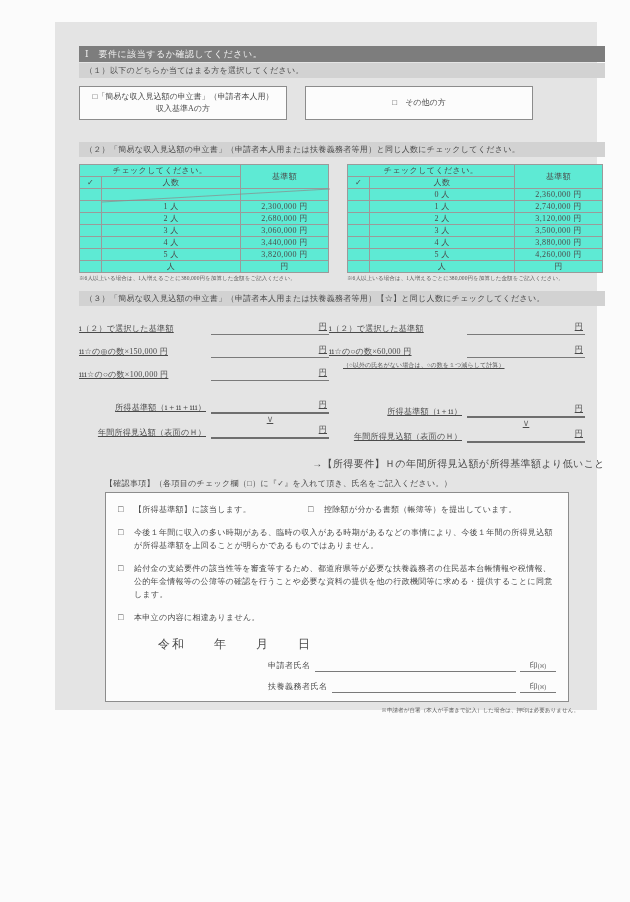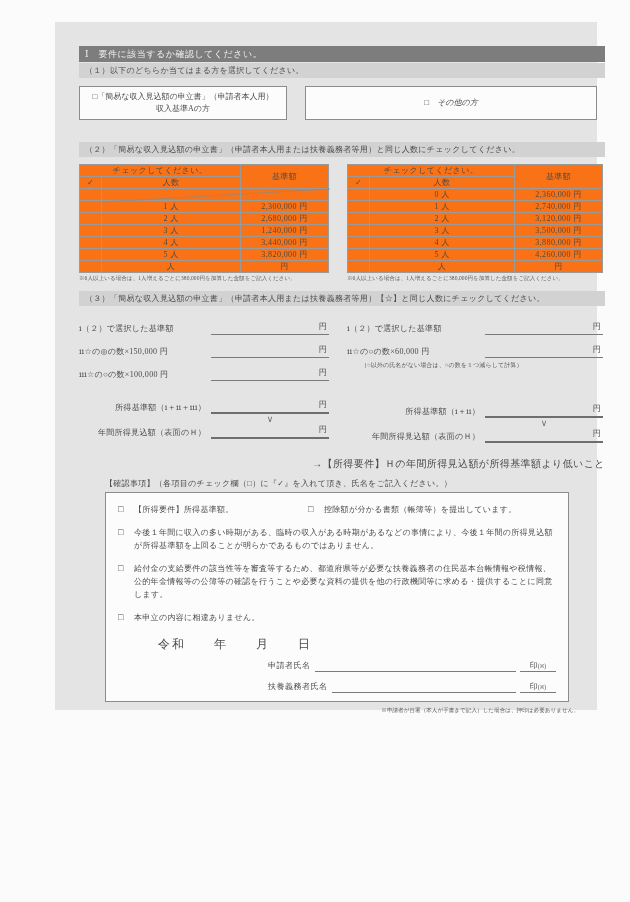--- a/index.html
+++ b/index.html
@@ -61,34 +61,34 @@
   .choice-box {
     border: 1px solid #8c8c8c;
     background: #fcfcfc;
     font-size: 8px;
     line-height: 12px;
     text-align: center;
     padding: 4px 2px;
     box-sizing: border-box;
   }
   .choice-box.a { width: 208px; }
-  .choice-box.b { width: 292px; display: flex; align-items: center; justify-content: center; font-style: italic; }
+  .choice-box.b { width: 228px; display: flex; align-items: center; justify-content: center; }
 
   
   .tables-row {
     display: flex;
     gap: 18px;
     margin-top: 7px;
   }
   .tblwrap { width: 250px; }
   .tblwrap.right { width: 256px; }
   table.std {
     border-collapse: collapse;
     width: 100%;
-    background: #f97316;
+    background: #5eead4;
     font-size: 8px;
     table-layout: fixed;
   }
   table.std td, table.std th {
     border: 1px solid #9a9a9a;
     height: 11px;
     padding: 0 3px;
     font-weight: normal;
     text-align: center;
     line-height: 11px;
@@ -102,22 +102,22 @@
     font-size: 5.5px;
     line-height: 9px;
     color: #5a5a5a;
     margin-top: 1px;
     letter-spacing: .1px;
   }
 
   
   .calc-row {
     display: flex;
-    gap: 18px;
     margin-top: 6px;
+    text-decoration: underline;
   }
   .calc { width: 250px; position: relative; }
   .calc.right { width: 256px; }
   .cline {
     display: flex;
     align-items: flex-end;
     font-size: 8px;
     line-height: 12px;
     margin-top: 9px;
     letter-spacing: .3px;
@@ -296,21 +296,21 @@
                 <td class="amt">2,300,000 円</td>
               </tr>
               <tr>
                 <td></td>
                 <td>2 人</td>
                 <td class="amt">2,680,000 円</td>
               </tr>
               <tr>
                 <td></td>
                 <td>3 人</td>
-                <td class="amt">1,240,000 円</td>
+                <td class="amt">3,060,000 円</td>
               </tr>
               <tr>
                 <td></td>
                 <td>4 人</td>
                 <td class="amt">3,440,000 円</td>
               </tr>
               <tr>
                 <td></td>
                 <td>5 人</td>
                 <td class="amt">3,820,000 円</td>
@@ -439,21 +439,21 @@
 
   <div class="arrow-line">→【所得要件】Ｈの年間所得見込額が所得基準額より低いこと</div>
 
   <div class="confirm-head">【確認事項】（各項目のチェック欄（□）に『✓』を入れて頂き、氏名をご記入ください。）</div>
 
   <div class="confirm-box">
 
     <div class="chk-inline">
       <div class="seg1">
         <span class="box">□</span>
-        <span>【所得要件】所得基準額。</span>
+        <span>【所得基準額】に該当します。</span>
       </div>
       <div class="seg2">
         <span class="box">□</span>
         <span>控除額が分かる書類（帳簿等）を提出しています。</span>
       </div>
     </div>
 
     <div class="chk-item">
       <span class="box">□</span>
       <span class="txt">今後１年間に収入の多い時期がある、臨時の収入がある時期があるなどの事情により、今後１年間の所得見込額が所得基準額を上回ることが明らかであるものではありません。</span>

